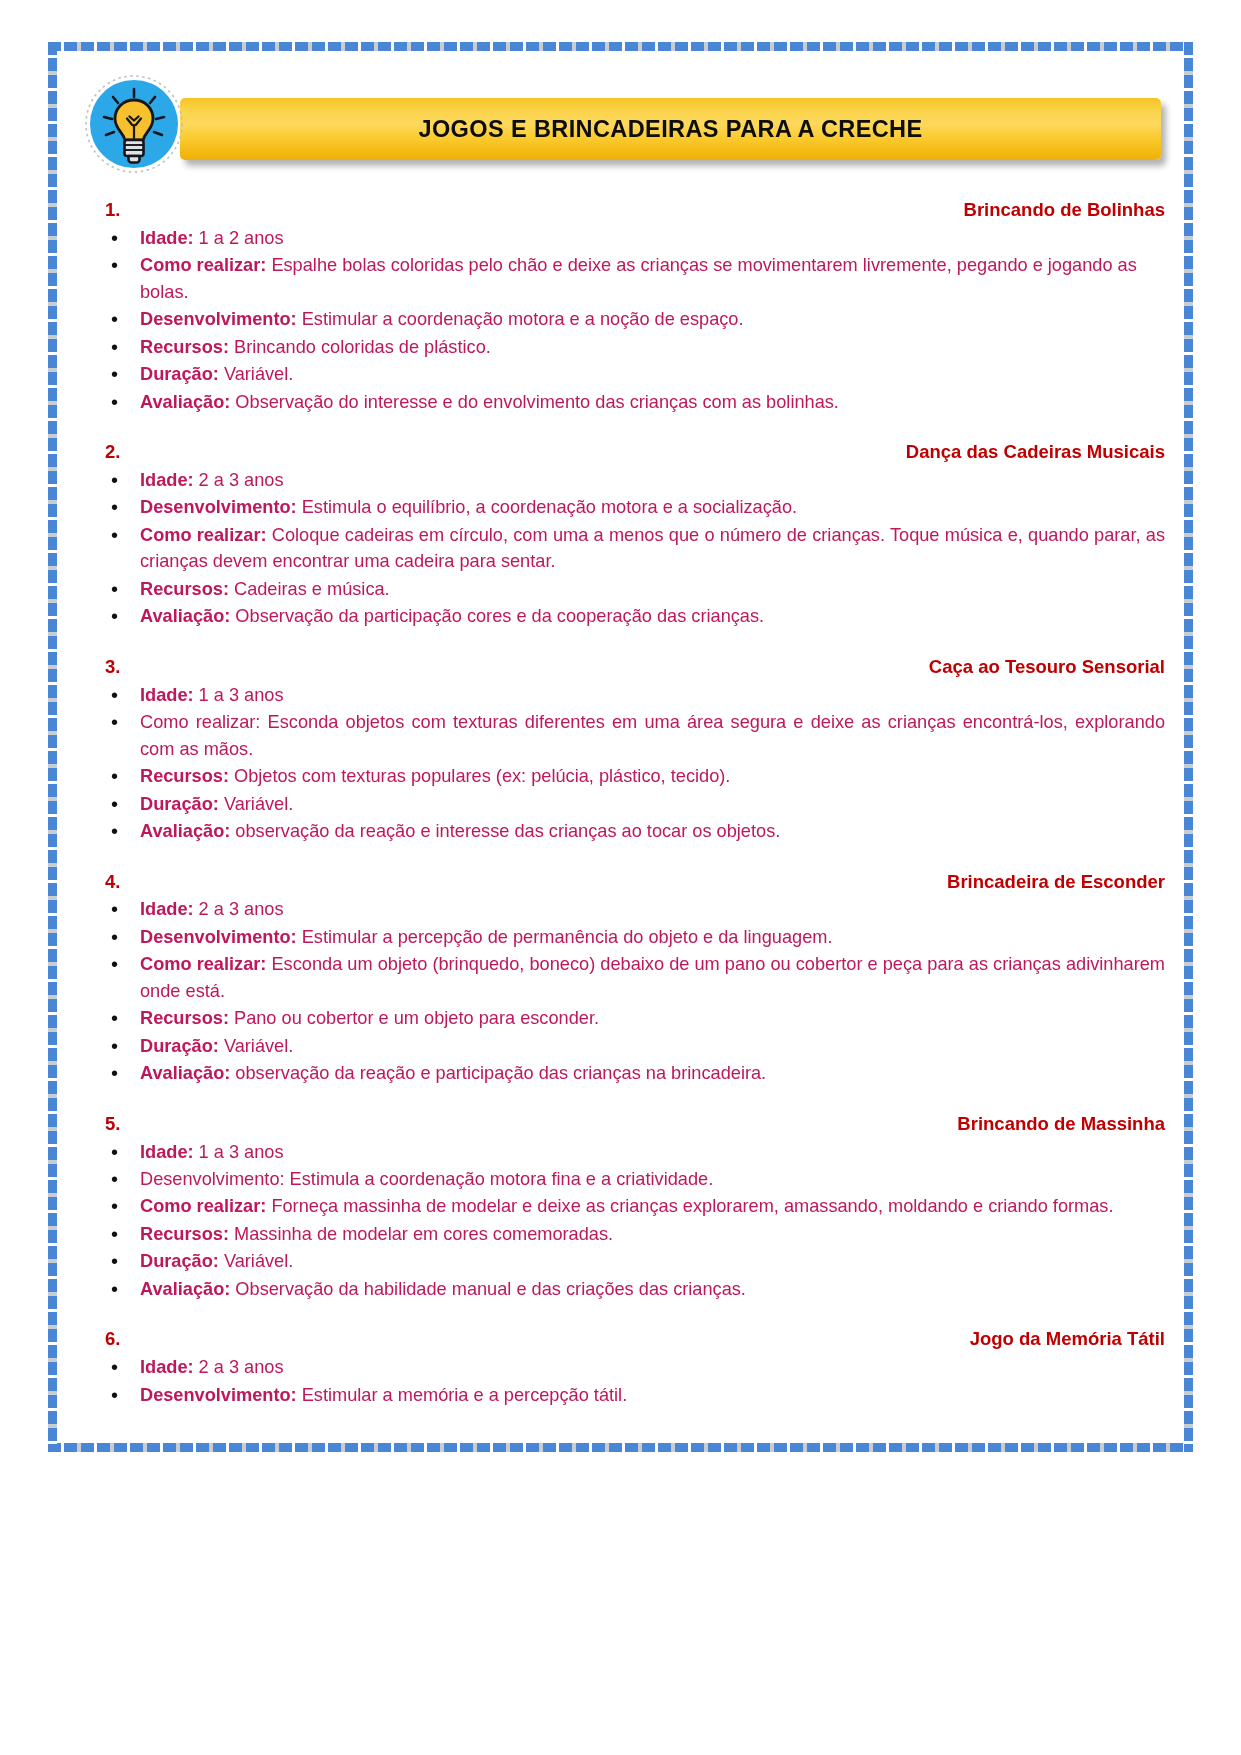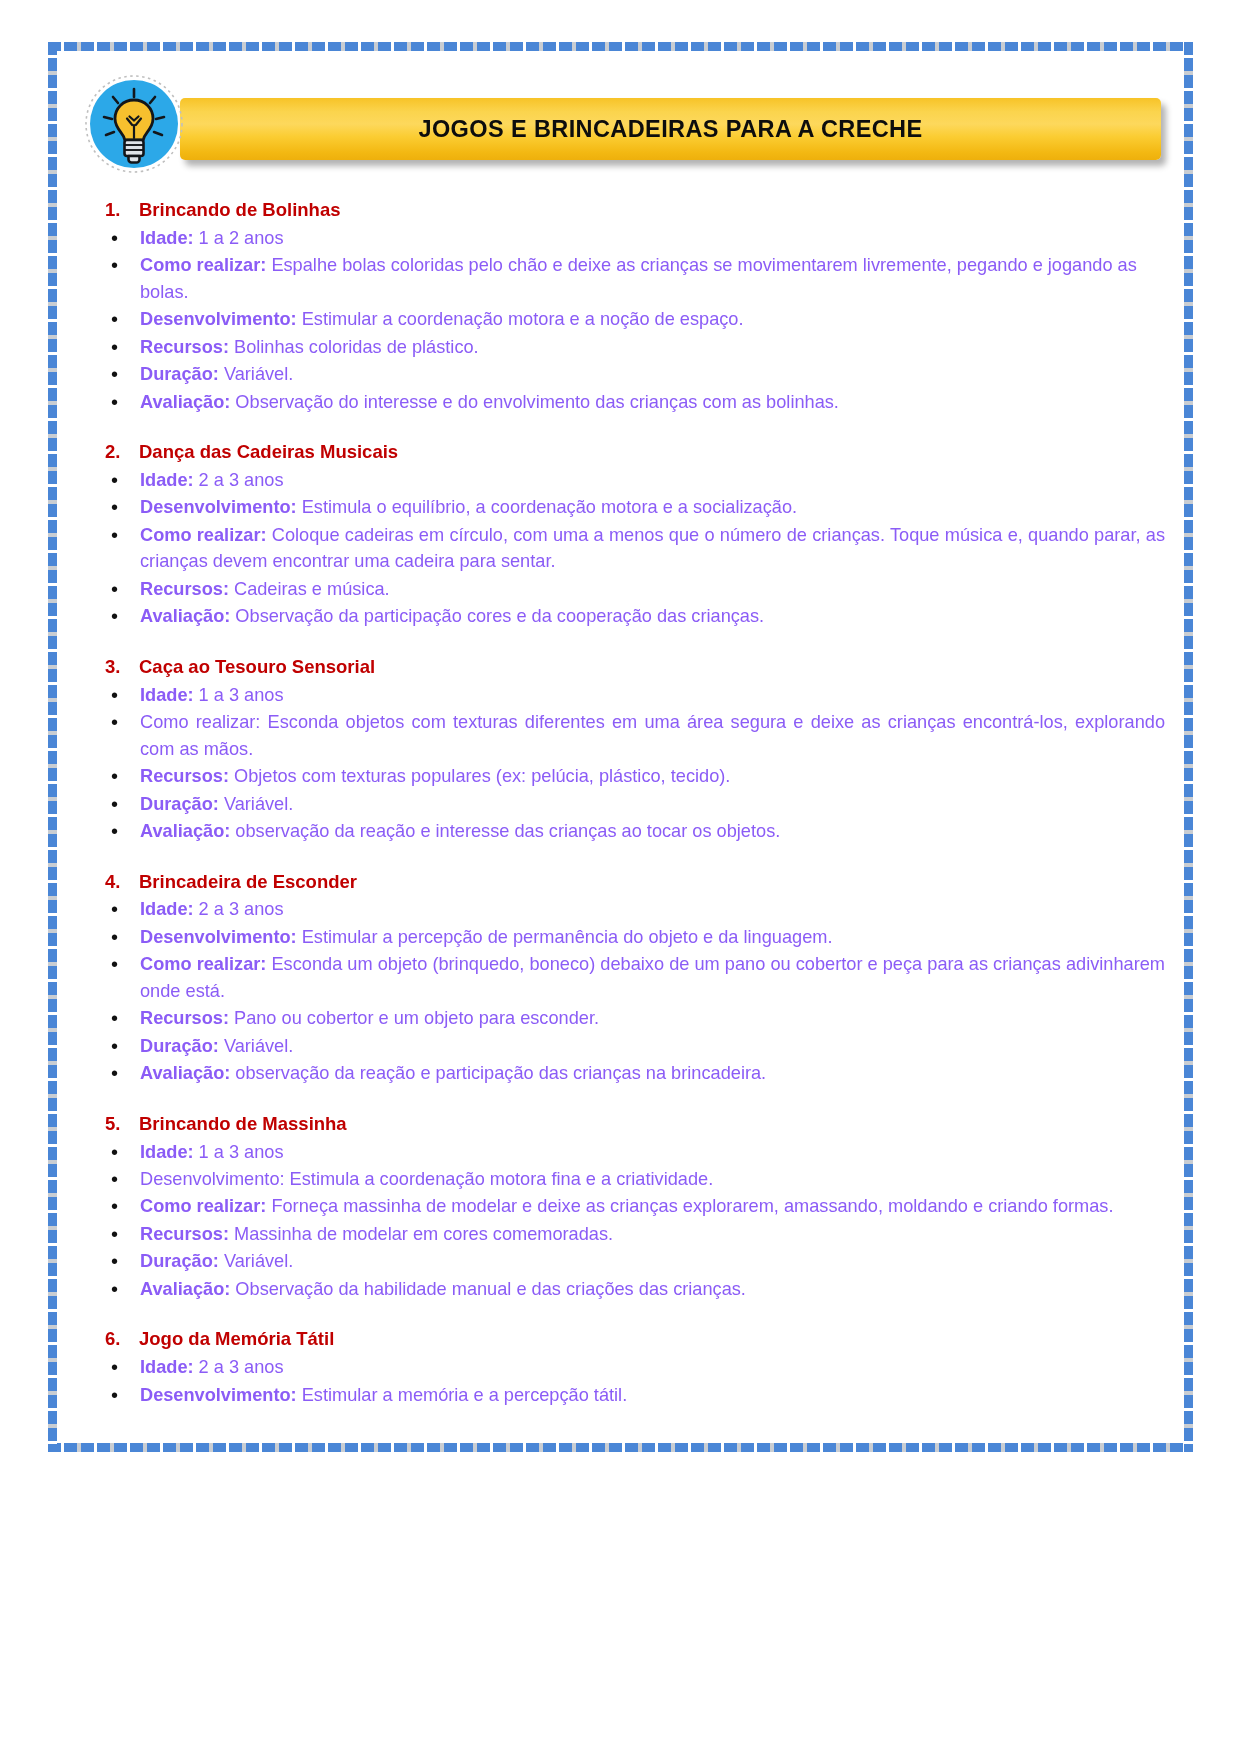--- a/index.html
+++ b/index.html
@@ -122,34 +122,34 @@
     font-size: 18.5px;
     line-height: 1.34;
     margin: 0 0 2px 0;
     padding-left: 27px;
   }
   .game-title .num {
     width: 34px;
     flex: 0 0 34px;
     font-weight: bold;
   }
-  .game-title .ttl { flex: 1 1 auto; }
+  .game-title .ttl { flex: 1 1 auto; text-align: right; }
 
   ul.bullets {
     list-style: none;
     margin: 0;
     padding: 0;
   }
   ul.bullets > li {
     position: relative;
     padding-left: 62px;
     margin: 0 0 1px 0;
     font-size: 18.2px;
     line-height: 1.455;
-    color: #8b5cf6;
+    color: #be185d;
     text-align: justify;
     text-justify: inter-word;
   }
   ul.bullets > li::before {
     content: "\2022";
     position: absolute;
     left: 33px;
     top: -1px;
     font-size: 20px;
     color: #111111;
@@ -204,21 +204,21 @@
     <div class="doc-body">
         <div class="game-block">
           <div class="game-title">
             <span class="num">1.</span>
             <span class="ttl">Brincando de Bolinhas</span>
           </div>
           <ul class="bullets">
             <li class="flow"><span class="lbl">Idade:</span><span> 1 a 2 anos</span></li>
             <li class="flow"><span class="lbl">Como realizar:</span><span> Espalhe bolas coloridas pelo chão e deixe as crianças se movimentarem livremente, pegando e jogando as bolas.</span></li>
             <li class="flow"><span class="lbl">Desenvolvimento:</span><span> Estimular a coordenação motora e a noção de espaço.</span></li>
-            <li class="flow"><span class="lbl">Recursos:</span><span> Bolinhas coloridas de plástico.</span></li>
+            <li class="flow"><span class="lbl">Recursos:</span><span> Brincando coloridas de plástico.</span></li>
             <li class="flow"><span class="lbl">Duração:</span><span> Variável.</span></li>
             <li class="flow"><span class="lbl">Avaliação:</span><span> Observação do interesse e do envolvimento das crianças com as bolinhas.</span></li>
           </ul>
         </div>
         <div class="game-block">
           <div class="game-title">
             <span class="num">2.</span>
             <span class="ttl">Dança das Cadeiras Musicais</span>
           </div>
           <ul class="bullets">

